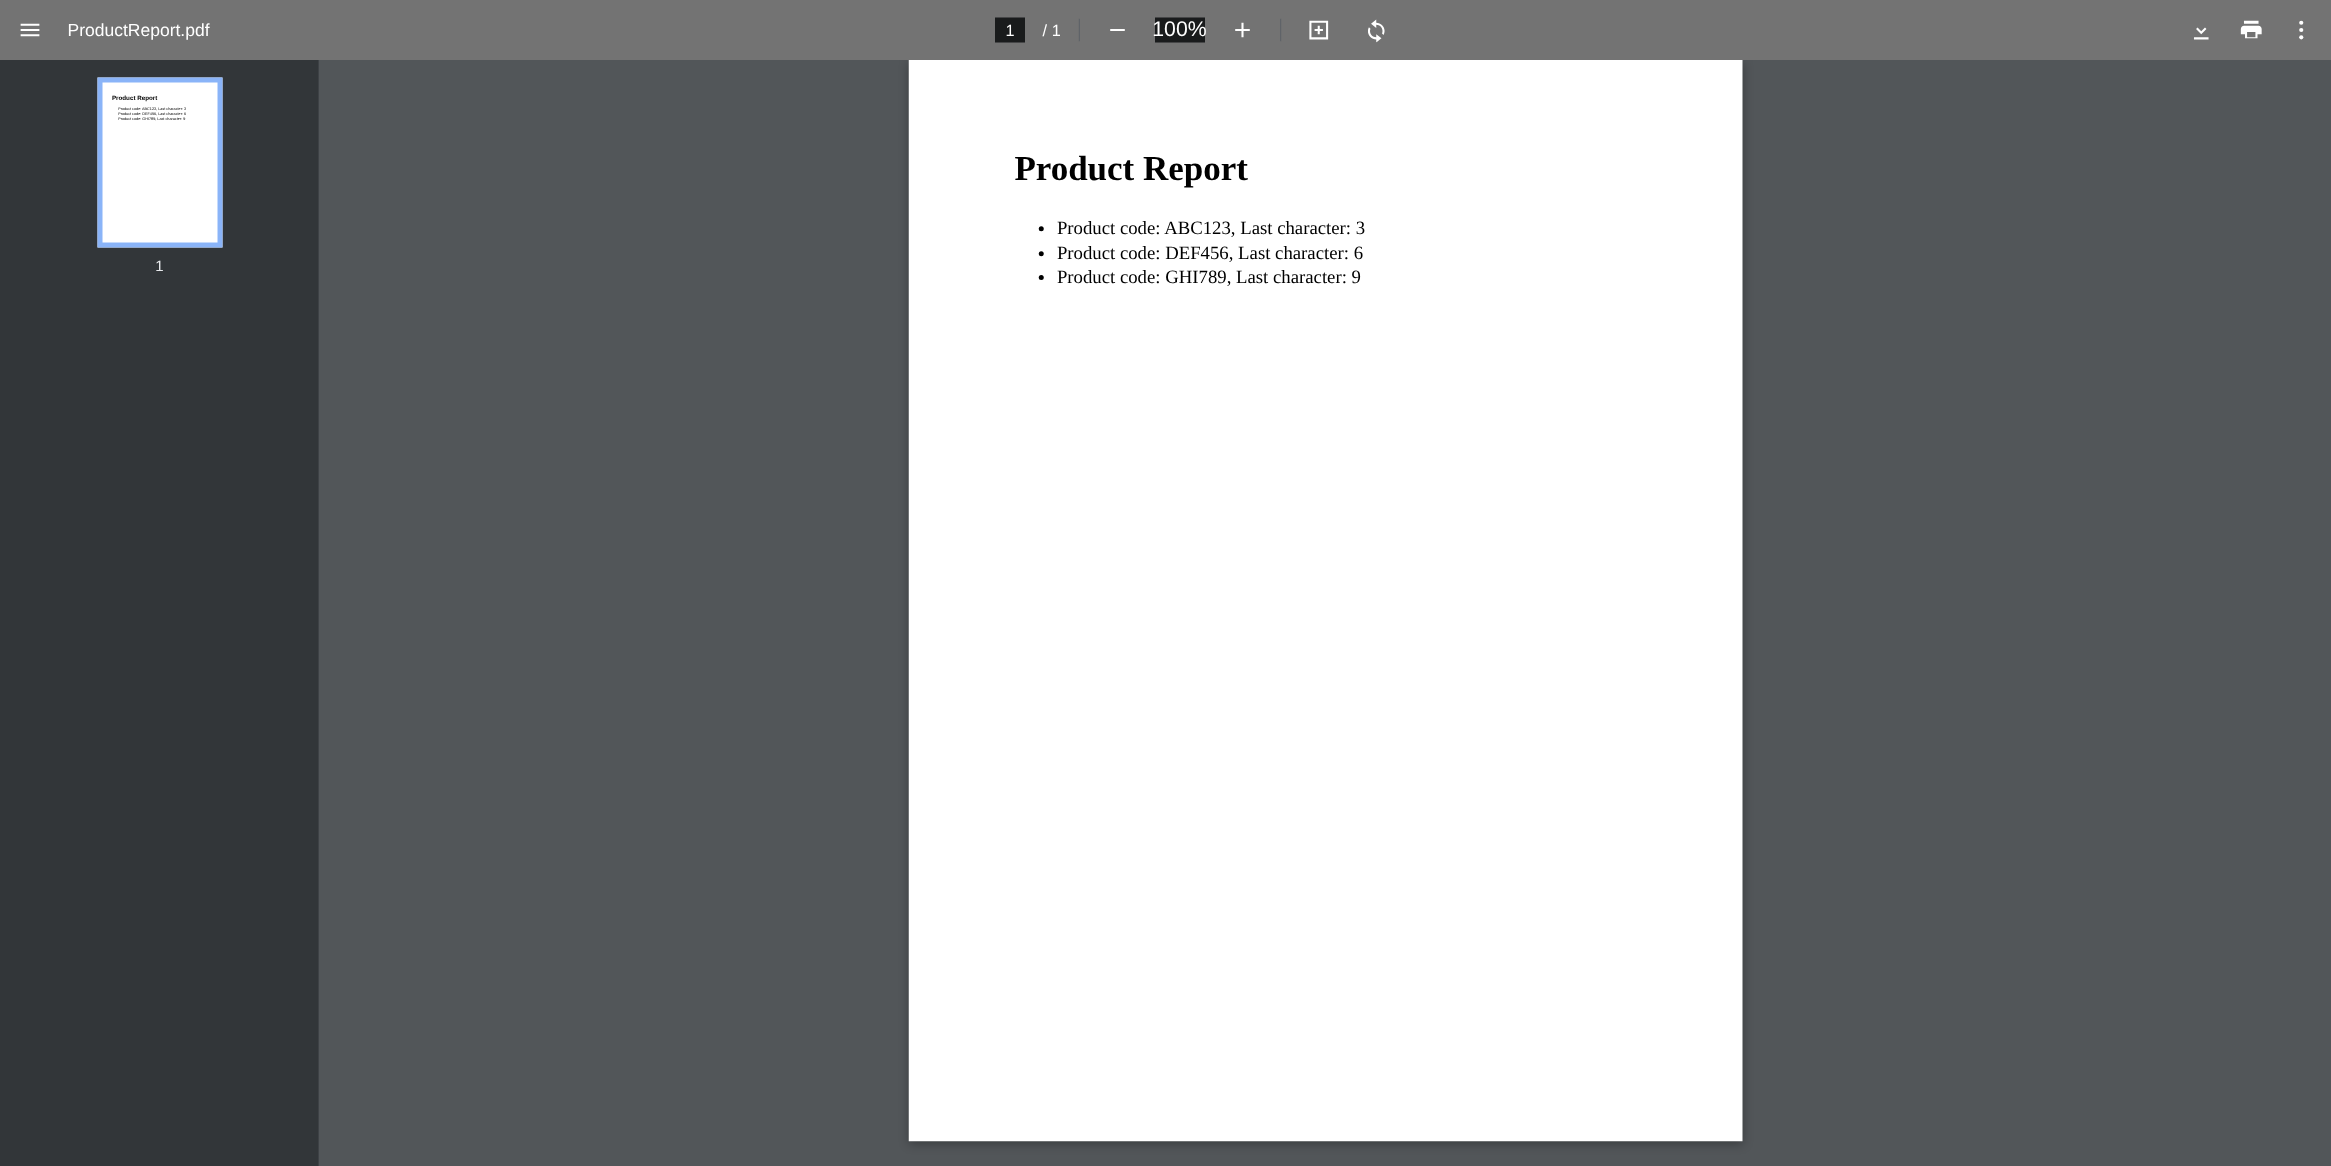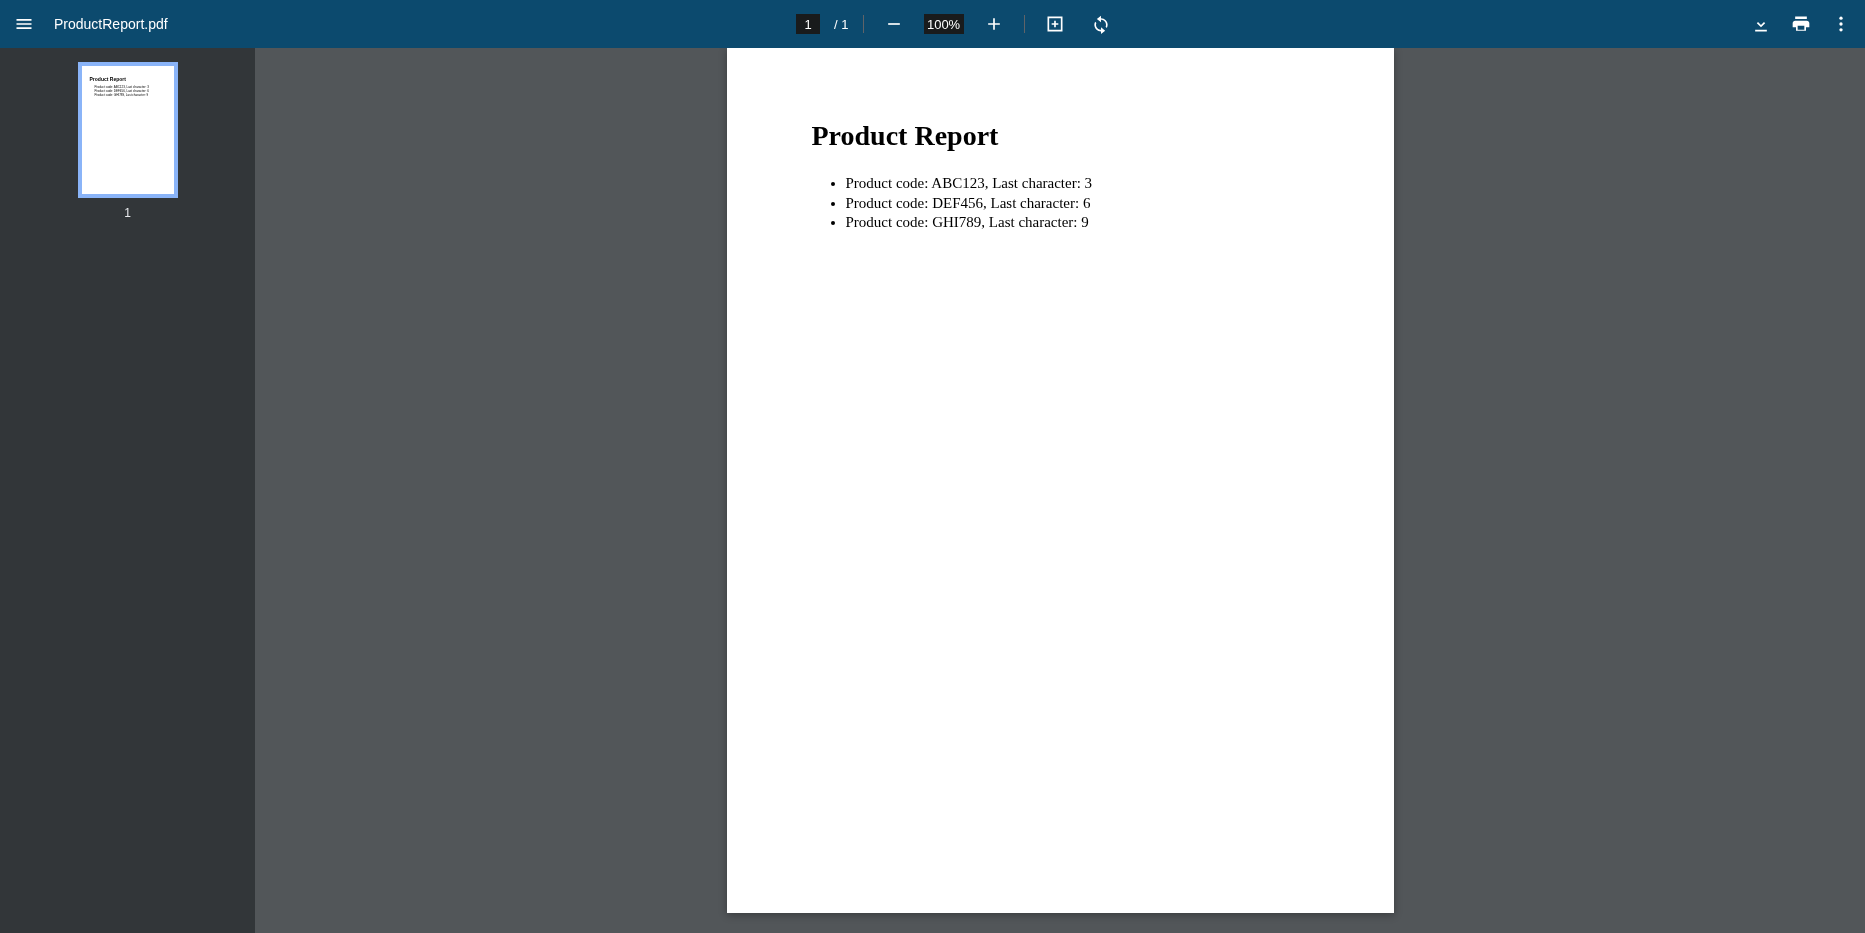--- a/index.html
+++ b/index.html
@@ -1,21 +1,21 @@
 <!DOCTYPE html>
 <html><head>
 <meta charset="utf-8">
 <style>
   * { box-sizing: border-box; margin: 0; padding: 0; }
   html, body { width: 100%; height: 100%; font-family: Arial, Helvetica, sans-serif; background: #525659; overflow: hidden; }
   
   
   .toolbar {
     height: 48px;
-    background: #0c4a6e;
+    background: #737373;
     color: #fff;
     display: flex;
     align-items: center;
     justify-content: space-between;
     padding: 0 8px;
     font-size: 13px;
   }
   .toolbar-left, .toolbar-center, .toolbar-right {
     display: flex;
     align-items: center;
@@ -45,21 +45,21 @@
   }
   .page-total { color: #fff; font-size: 13px; }
   .vdiv {
     width: 1px;
     height: 18px;
     background: #5f6368;
   }
   .zoom-level {
     background: #191b1c;
     color: #fff;
-    font-size: 13px;
+    font-size: 17px;
     width: 40px;
     height: 20px;
     display: flex;
     align-items: center;
     justify-content: center;
   }
   
   
   .main {
     display: flex;

